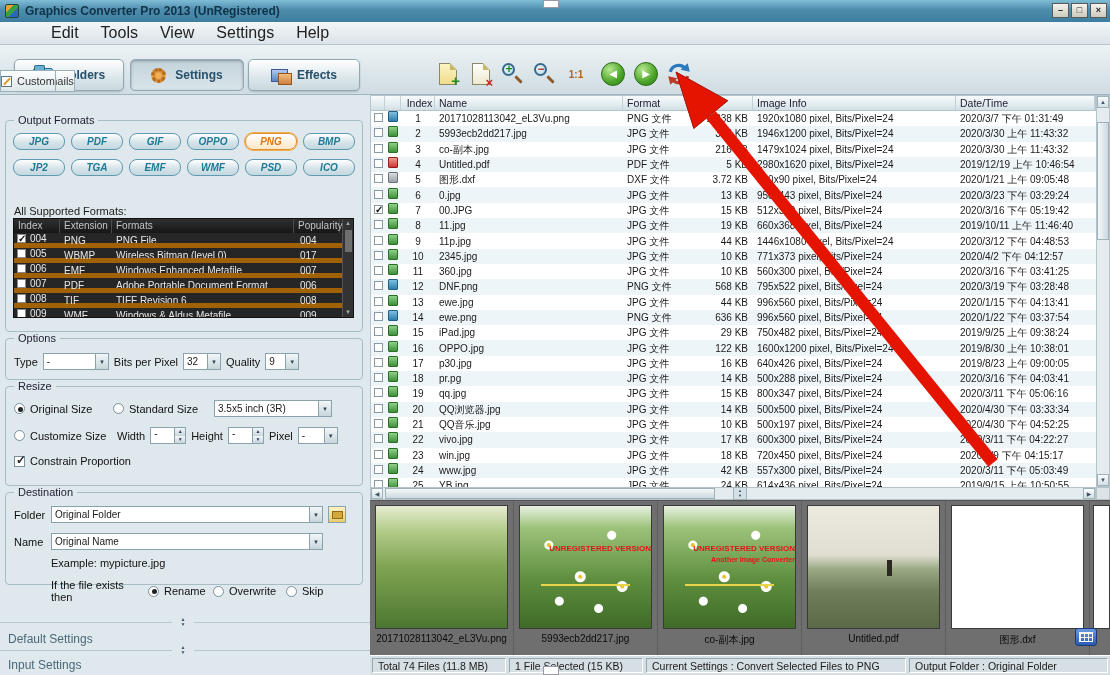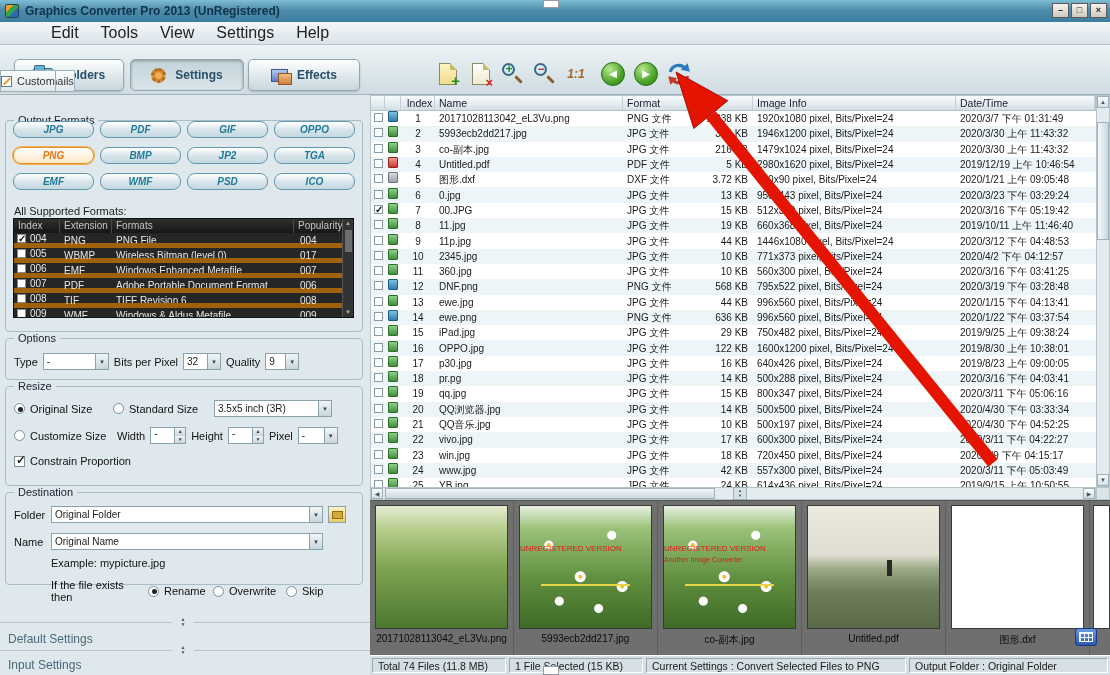--- a/index.html
+++ b/index.html
@@ -62,21 +62,21 @@
     border-color:transparent #dfe8ec #c8b86a transparent}
   .sign{position:absolute;font-weight:bold}
   .sg-plus{right:-4px;bottom:-5px;color:#1f8f1f;font-size:15px}
   .sg-x{right:-4px;bottom:-6px;color:#d42020;font-size:13px}
   .mag{position:relative;width:24px;height:24px}
   .lens{position:absolute;left:1px;top:1px;width:13px;height:13px;border:2px solid #3a6a8a;border-radius:50%;
     background:radial-gradient(circle at 35% 35%,#eaf6fc,#b8dcec)}
   .handle{position:absolute;width:9px;height:3px;background:#8a5a2a;transform:rotate(45deg);left:13px;top:16px;border-radius:1px}
   .mg-sign{position:absolute;left:4.5px;top:-0.5px;font-size:12px;font-weight:bold;color:#1a8a1a;line-height:14px}
   .mg-sign.m{color:#b03020}
-  .onetone{font-size:12px;font-weight:bold;font-style:italic;color:#a5681e}
+  .onetone{font-size:10px;font-weight:bold;color:#a5681e}
   .navbtn{width:24px;height:24px;border-radius:50%;border:1px solid #2a6a14;color:#fff;font-size:10px;line-height:22px;
     text-align:center;background:radial-gradient(circle at 35% 30%,#b8e890,#4aa428 60%,#2f7f18)}
 
   .viewtab{position:absolute;top:25px;height:22px;border:1px solid #9ab0ba;display:flex;align-items:center;gap:5px;
     justify-content:center;font-size:11px;color:#333;background:linear-gradient(#fdfefe,#dde7ea)}
   .viewtab.on{background:#ccdae0;box-shadow:inset 0 1px 2px rgba(0,0,0,.25)}
   .viewtab:nth-of-type(1){left:768px;width:84px}
   .viewtab:nth-of-type(2){left:852px;width:76px}
   .viewtab:nth-of-type(3){left:928px;width:99px}
   .viewtab:nth-of-type(4){left:1027px;width:77px}
@@ -91,21 +91,21 @@
   
   .leftpanel{position:absolute;left:0;top:95px;width:371px;height:580px;background:#dfe8ec;border-right:1px solid #8fa8b4}
   .ps-title{position:absolute;left:0;top:2px;width:100%;padding:2px 0 4px 8px;font-size:13px;font-weight:bold;
     color:#16303c;border-bottom:1px solid #b0c0c8}
   .grp{position:absolute;left:5px;width:358px;border:1px solid #a8bcc6;border-radius:4px}
   .lg{position:absolute;top:-7px;left:8px;background:#dfe8ec;padding:0 4px;font-size:11px;color:#223}
   #g-formats{top:25px;height:212px}
   #g-options{top:243px;height:42px}
   #g-resize{top:291px;height:100px}
   #g-dest{top:397px;height:93px}
-  .btngrid{position:absolute;left:7px;right:7px;top:0;display:grid;grid-template-columns:repeat(4,1fr);gap:9px 6px}
+  .btngrid{position:absolute;left:7px;right:7px;top:12px;display:grid;grid-template-columns:repeat(6,1fr);gap:9px 6px}
   .fmtbtn{height:17px;border:1px solid #5f9ab0;border-radius:8px;display:flex;align-items:center;justify-content:center;
     background:linear-gradient(#ffffff,#d6e4ea 55%,#c4d8e0);color:#1f7a96;font-weight:bold;font-style:italic;font-size:10px}
   .fmtbtn.on{border-color:#e09030;color:#e07818;background:linear-gradient(#fff,#fbe7c6);box-shadow:0 0 0 1px #f0b050}
   .asf{position:absolute;left:8px;top:84px;font-size:11px}
   .darktbl{position:absolute;left:7px;top:97px;width:341px;height:100px;background:#262626;border:1px solid #111;
     color:#e8e8e8;font-size:10px;overflow:hidden}
   .dth{display:flex;height:14px;line-height:14px;background:linear-gradient(#303030,#161616);color:#c4c4c4}
   .dth>span{border-right:1px solid #4a4a4a;padding-left:4px}
   .dtr{display:flex;height:15px;line-height:15px;border-bottom:5px solid #a16207}
   .f-ix{width:46px;display:flex;align-items:center}
@@ -197,21 +197,21 @@
     radial-gradient(circle at 22% 32%,#fff 4px,transparent 5px),
     radial-gradient(circle at 46% 58%,#fff 5px,transparent 6px),
     radial-gradient(circle at 70% 24%,#fff 4px,transparent 5px),
     radial-gradient(circle at 78% 66%,#fff 5px,transparent 6px),
     radial-gradient(circle at 30% 78%,#fff 4px,transparent 5px),
     radial-gradient(circle at 60% 84%,#fff 4px,transparent 5px),
     linear-gradient(180deg,#e8f0e0 0%,#9cc27a 18%,#5f8f3e 60%,#3f6a28 100%)}
   .timg[data-kind="landscape"]{background:linear-gradient(180deg,#eceade 0%,#e0ded2 40%,#9aa884 52%,#6e7e5a 70%,#5a6a48 100%)}
   .timg[data-kind="landscape"]::after{content:"";position:absolute;left:60%;top:44%;width:5px;height:16px;background:#2a2a22}
   .timg[data-kind="blank"]{background:#fff}
-  .ov{position:absolute;left:0;right:0;top:30%;text-align:left;color:#e01818;font-weight:normal}
+  .ov{position:absolute;left:0;right:0;top:30%;text-align:right;color:#e01818;font-weight:bold}
   .ov .l1{font-size:8px;line-height:1.6}
   .ov .l2{font-size:7px;line-height:1.5}
   .ovline{display:none;position:absolute;left:16%;right:16%;top:64%;height:2px;background:#e8d44a}
   .timg[data-kind="daisies"] .ovline,.timg[data-kind="daisies2"] .ovline{display:block}
   .tcell.partial{width:20px;flex:0 0 20px;padding:4px 0 0 3px;border-right:none}
   .tcell.partial .timg{width:17px}
   .tzoom{position:absolute;right:13px;bottom:9px;width:22px;height:18px;border:1px solid #1a3a80;border-radius:3px;
     background:linear-gradient(#6a9ae0,#2a5ab0);z-index:5}
   .tz-grid{position:absolute;inset:3px;border:1px solid rgba(255,255,255,.9);
     background-image:linear-gradient(90deg,rgba(255,255,255,.9) 1px,transparent 1px),

